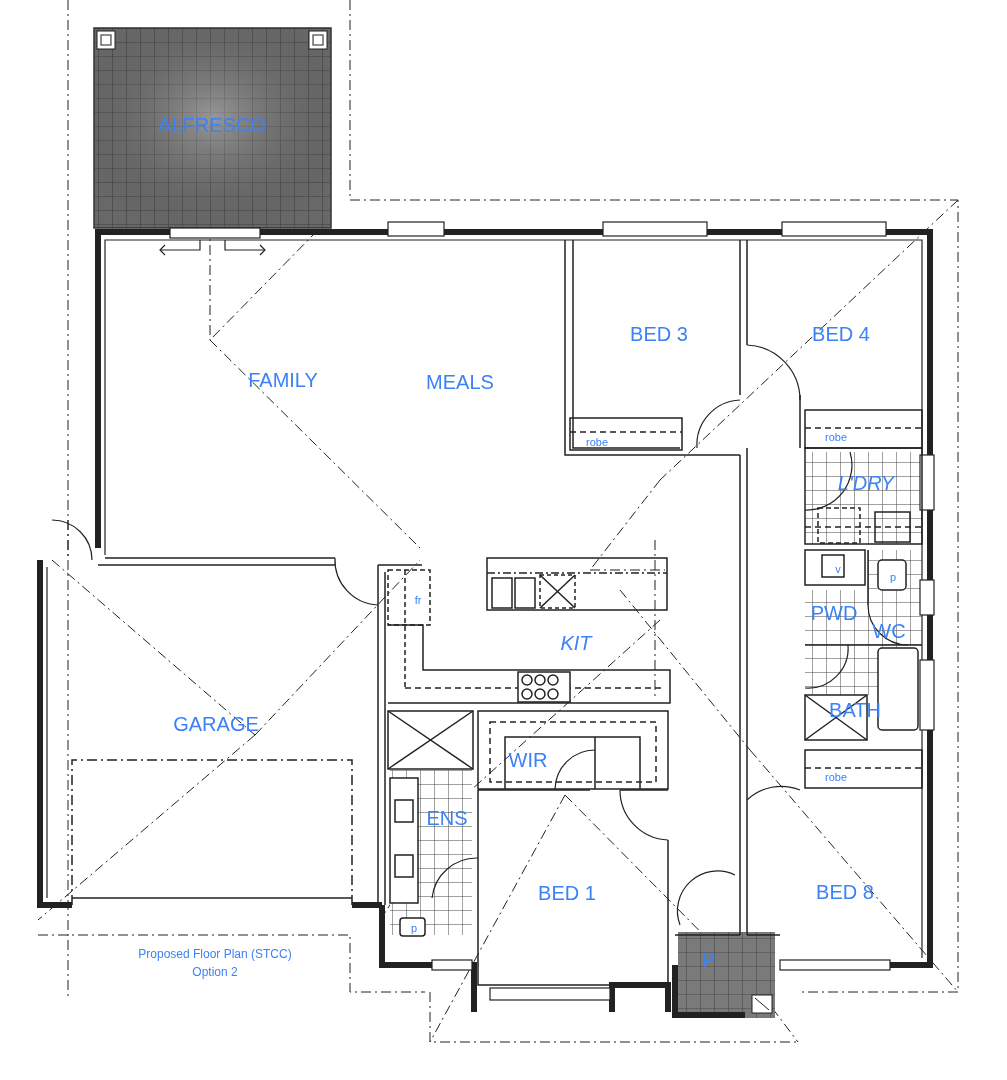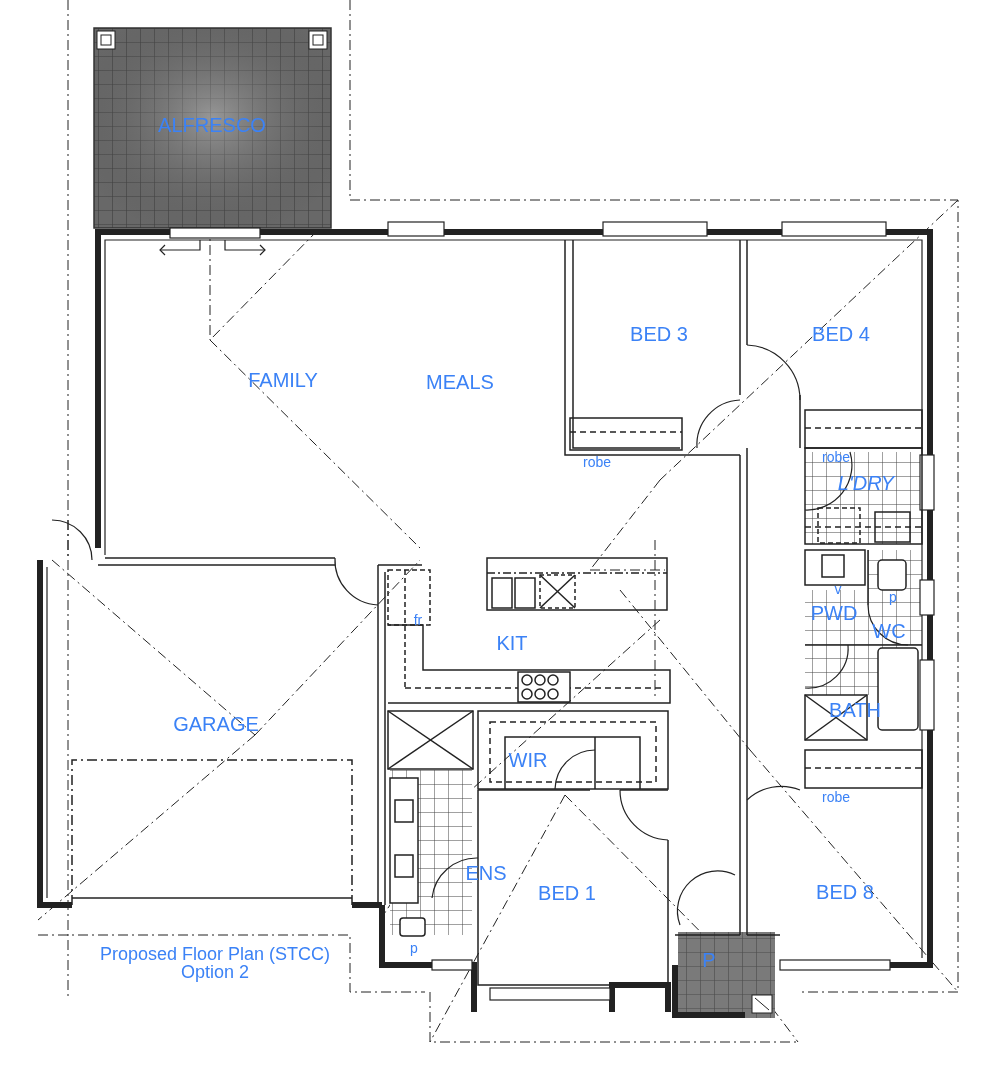--- a/index.html
+++ b/index.html
@@ -1,21 +1,21 @@
 <!DOCTYPE html>
 <html><head>
 <meta charset="utf-8">
 <style>
   html, body { margin:0; padding:0; background:#ffffff; }
   body { width:1007px; height:1080px; position:relative; overflow:hidden; font-family:"Liberation Sans", sans-serif; }
   svg { position:absolute; left:0; top:0; }
   .lbl { position:absolute; font-family:"Liberation Sans", sans-serif; color:#3b82f6; white-space:nowrap; transform:translate(-50%,-50%); }
   .room { font-size:20px; }
-  .small { font-size:14px;margin-top:20px; }
-  .caption { font-size:18px; text-align:center; line-height:18px; }
+  .small { font-size:11px; }
+  .caption { font-size:12px; text-align:center; line-height:18px; }
 </style>
 </head>
 <body>
 
 <svg width="1007" height="1080" viewBox="0 0 1007 1080">
   <defs>
     <pattern id="tileDark" width="14" height="14" patternUnits="userSpaceOnUse">
       <rect width="14" height="14" fill="#7a7a7a"></rect>
       <path d="M0 0 H14 M0 0 V14" stroke="#4a4a4a" stroke-width="1.2"></path>
     </pattern>
@@ -223,23 +223,23 @@
 <div class="lbl small" style="left:597px;top:442px;">robe</div>
 <div class="lbl small" style="left:836px;top:437px;">robe</div>
 <div class="lbl room" style="left:866px;top:483px;font-style:italic;">L'DRY</div>
 <div class="lbl room" style="left:834px;top:613px;">PWD</div>
 <div class="lbl room" style="left:889px;top:611px;margin-top:20px;">WC</div>
 <div class="lbl small" style="left:893px;top:577px;">p</div>
 <div class="lbl small" style="left:838px;top:569px;">v</div>
 <div class="lbl room" style="left:843px;top:710px;margin-left:12px;">BATH</div>
 <div class="lbl small" style="left:836px;top:777px;">robe</div>
 <div class="lbl small" style="left:418px;top:600px;">fr</div>
-<div class="lbl room" style="left:512px;top:643px;">KIT</div>
+<div class="lbl room" style="left:576px;top:643px;font-style:italic;">KIT</div>
 <div class="lbl room" style="left:216px;top:724px;">GARAGE</div>
 <div class="lbl room" style="left:528px;top:760px;">WIR</div>
-<div class="lbl room" style="left:447px;top:873px;margin-left:39px;">ENS</div>
+<div class="lbl room" style="left:447px;top:818px;">ENS</div>
 <div class="lbl small" style="left:414px;top:928px;">p</div>
 <div class="lbl room" style="left:567px;top:893px;">BED 1</div>
 <div class="lbl room" style="left:845px;top:892px;">BED 8</div>
 <div class="lbl room" style="left:709px;top:960px;">P</div>
 
 <div class="lbl caption" style="left:215px;top:954px;">Proposed Floor Plan (STCC)</div>
 <div class="lbl caption" style="left:215px;top:972px;">Option 2</div>
 
 </body></html>

